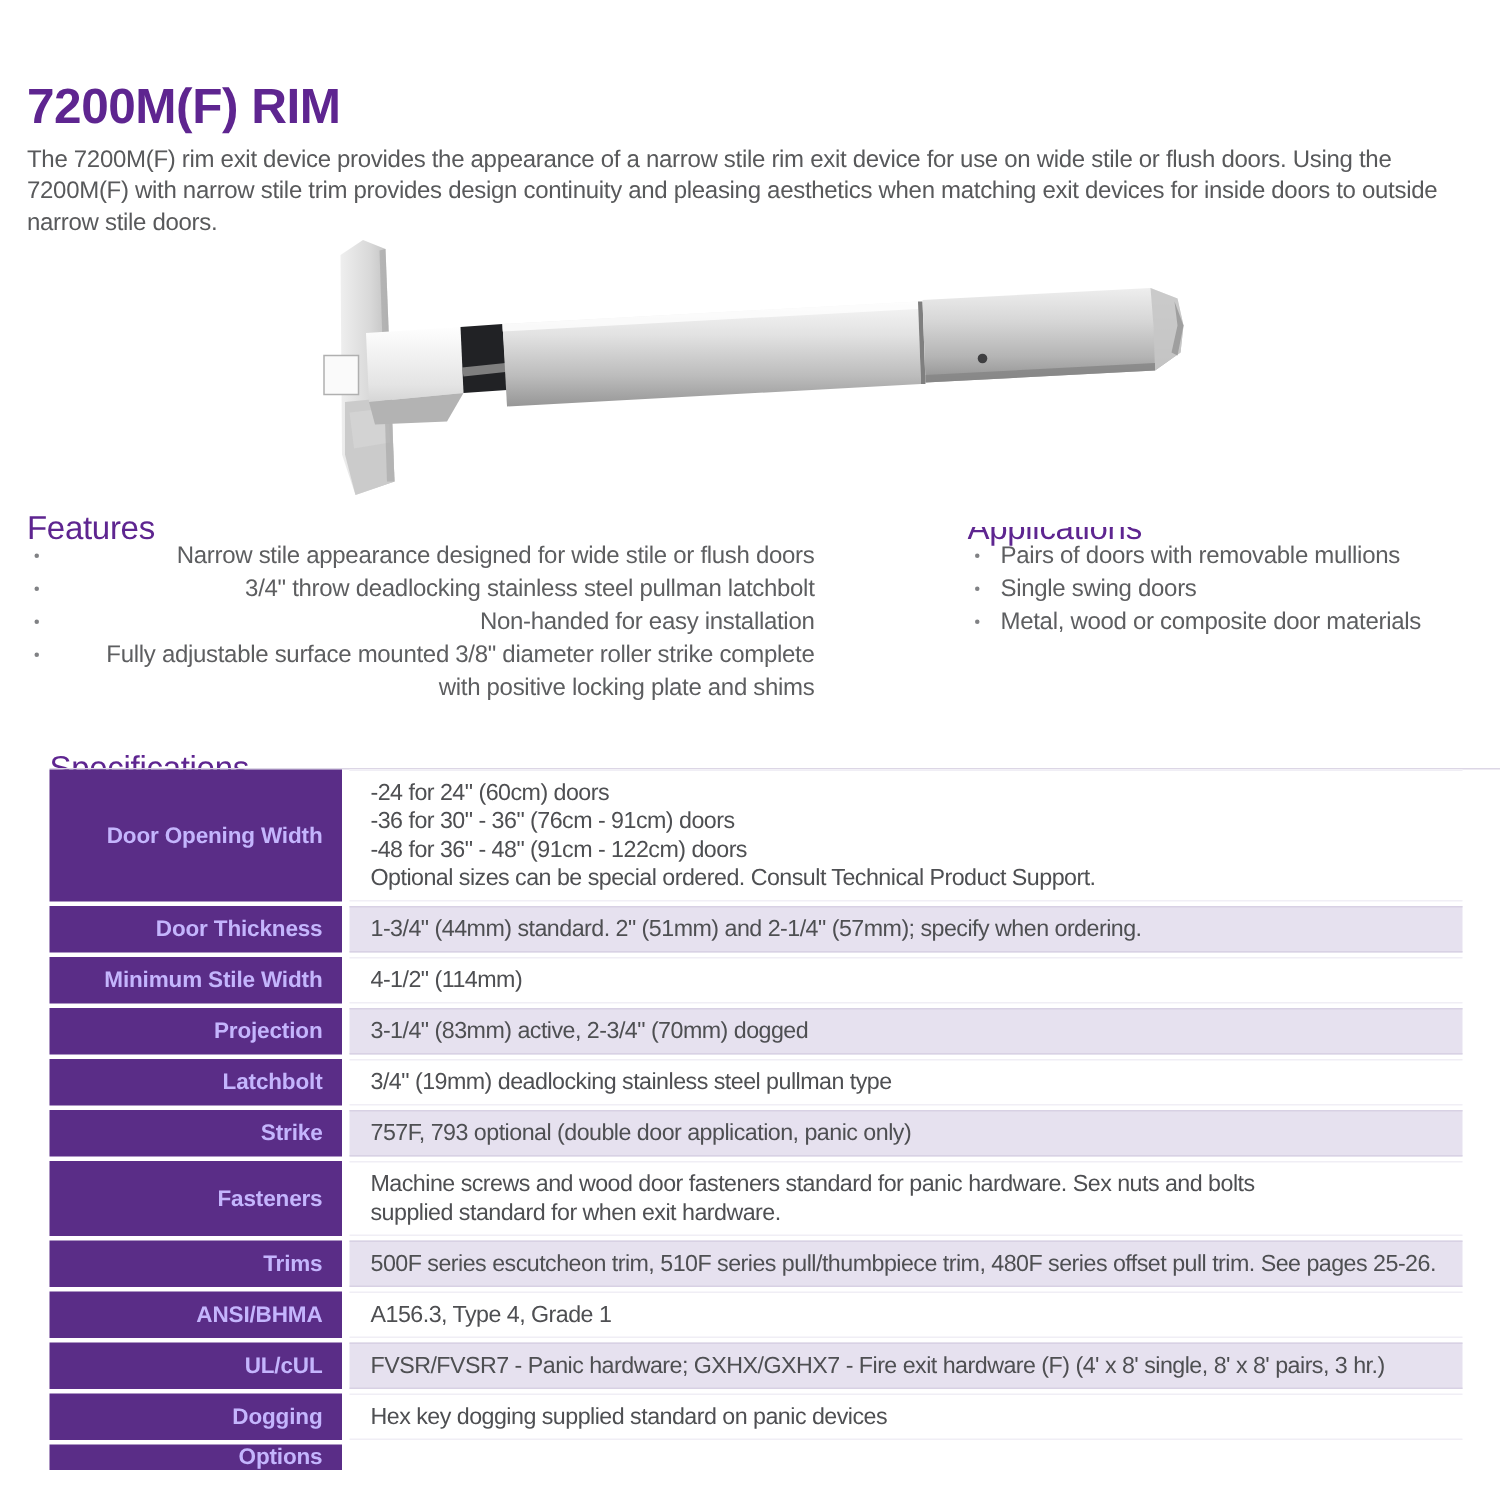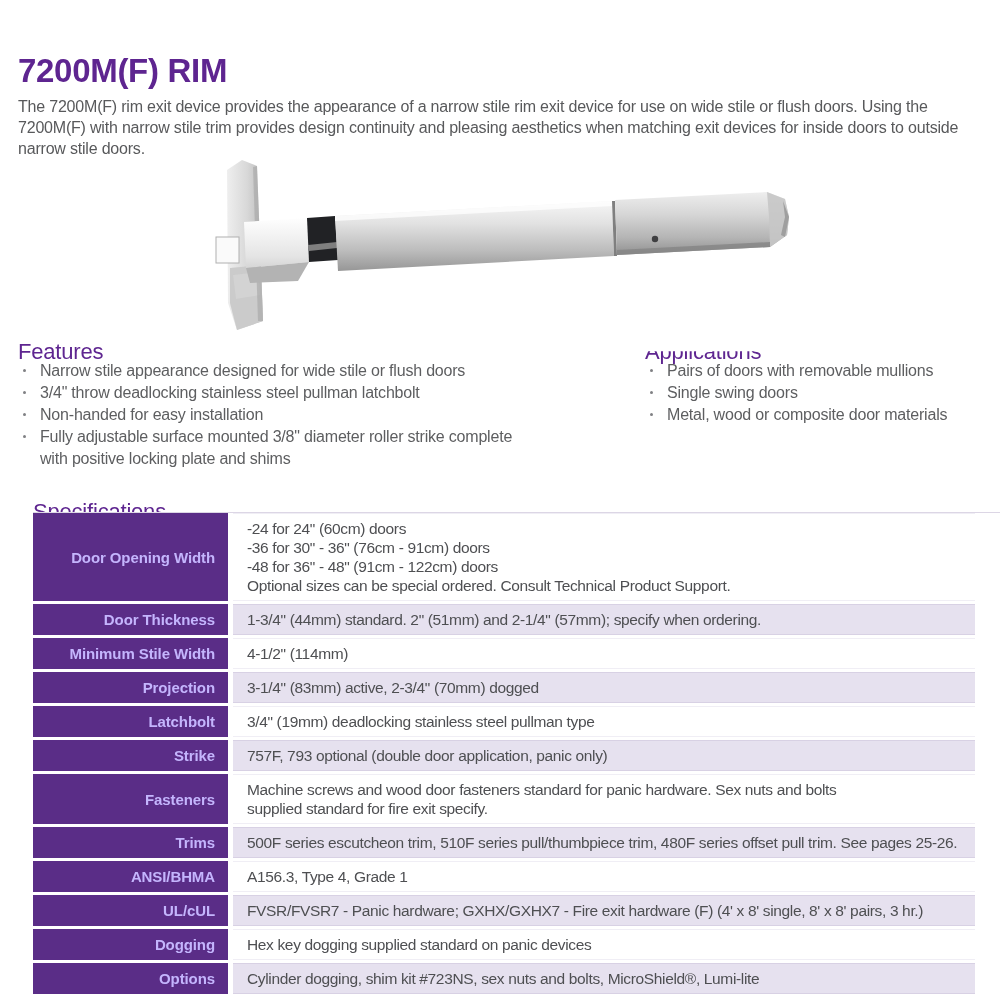--- a/index.html
+++ b/index.html
@@ -27,21 +27,21 @@
     position:absolute;font-size:22px;line-height:24px;color:var(--purple-heading);
     font-weight:normal;letter-spacing:-0.2px;
   }
   .features-h{left:18px;top:322px;}
   .apps-h{left:645px;top:322px;clip-path:inset(11px 0 0 0);text-align:center;}
   .spec-h{left:33px;top:482px;}
   ul.bullets{
     position:absolute;list-style:none;margin:0;padding:0;
     font-size:16px;line-height:22px;color:#5d5e60;letter-spacing:-0.2px;
   }
-  .features-list{left:18px;top:360px;width:525px;}
+  .features-list{left:18px;top:360px;width:525px;text-align:right;}
   .apps-list{left:645px;top:360px;width:350px;}
   ul.bullets li{position:relative;padding-left:22px;}
   ul.bullets li::before{
     content:"";position:absolute;left:5px;top:9px;width:3px;height:3px;
     border-radius:50%;background:#808184;
   }
   .table-top-line{position:absolute;left:33px;top:512px;width:967px;height:1px;background:#DCD6E5;}
   .spec-table{position:absolute;left:33px;top:513px;width:942px;}
   .spec-row{display:flex;margin-bottom:3px;}
   .spec-label{
@@ -173,21 +173,21 @@
     <div class="spec-row alt">
       <div class="spec-label">Strike</div>
       <div class="spec-value">
         <div class="line">757F, 793 optional (double door application, panic only)</div>
       </div>
     </div>
     <div class="spec-row">
       <div class="spec-label">Fasteners</div>
       <div class="spec-value">
         <div class="line">Machine screws and wood door fasteners standard for panic hardware. Sex nuts and bolts</div>
-        <div class="line">supplied standard for fire exit specify.</div>
+        <div class="line">supplied standard for when exit hardware.</div>
       </div>
     </div>
     <div class="spec-row alt">
       <div class="spec-label">Trims</div>
       <div class="spec-value">
         <div class="line">500F series escutcheon trim, 510F series pull/thumbpiece trim, 480F series offset pull trim. See pages 25-26.</div>
       </div>
     </div>
     <div class="spec-row">
       <div class="spec-label">ANSI/BHMA</div>
@@ -202,17 +202,14 @@
       </div>
     </div>
     <div class="spec-row">
       <div class="spec-label">Dogging</div>
       <div class="spec-value">
         <div class="line">Hex key dogging supplied standard on panic devices</div>
       </div>
     </div>
     <div class="spec-row alt">
       <div class="spec-label">Options</div>
-      <div class="spec-value">
-        <div class="line">Cylinder dogging, shim kit #723NS, sex nuts and bolts, MicroShield®, Lumi-lite</div>
-      </div>
     </div>
   </div>
 
 </body></html>

